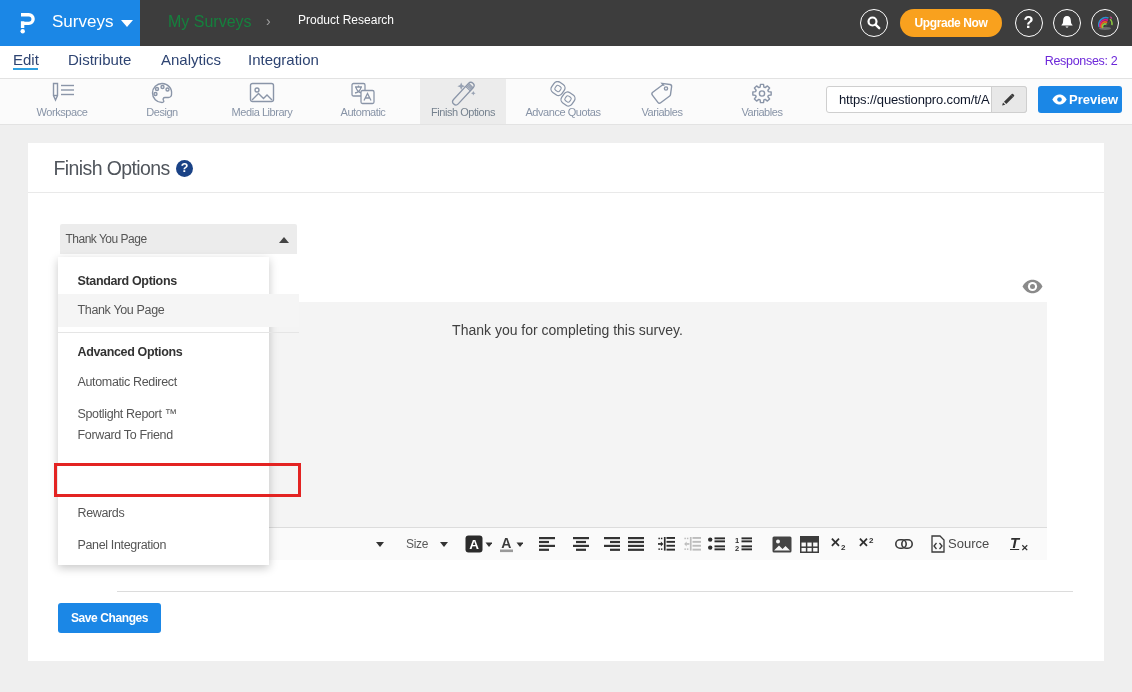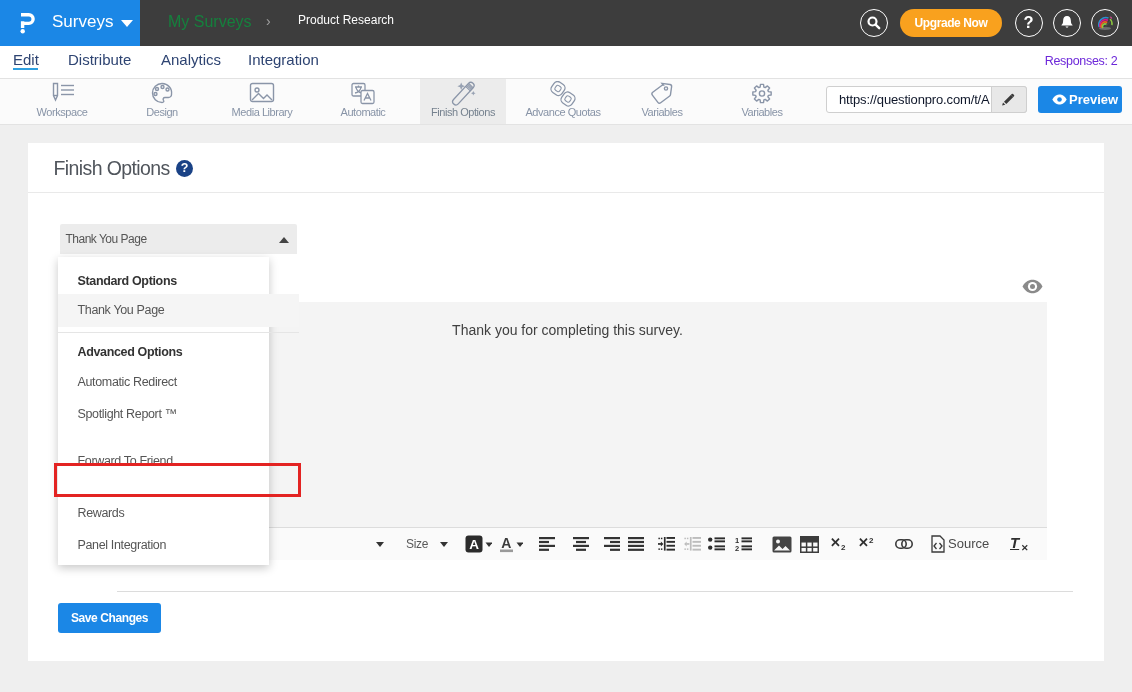--- a/index.html
+++ b/index.html
@@ -360,17 +360,17 @@
 
   <div class="abs" id="selbox">Thank You Page</div>
   <div class="abs" id="selcaret"></div>
   <div class="abs" id="dropdown">
     <div class="ditem dhead" style="top:8px">Standard Options</div>
     <div class="ditem" style="top:37px; background:#f5f5f5">Thank You Page</div>
     <div id="d-sep"></div>
     <div class="ditem dhead" style="top:79px">Advanced Options</div>
     <div class="ditem" style="top:109px">Automatic Redirect</div>
     <div class="ditem" style="top:141px">Spotlight Report ™</div>
-    <div class="ditem" style="top:188px">Forward To Friend</div>
+    <div class="ditem" style="top:162px">Forward To Friend</div>
     <div class="ditem" style="top:240px">Rewards</div>
     <div class="ditem" style="top:272px">Panel Integration</div>
   </div>
   <div class="abs" id="redbox"></div>
 
 </body></html>

